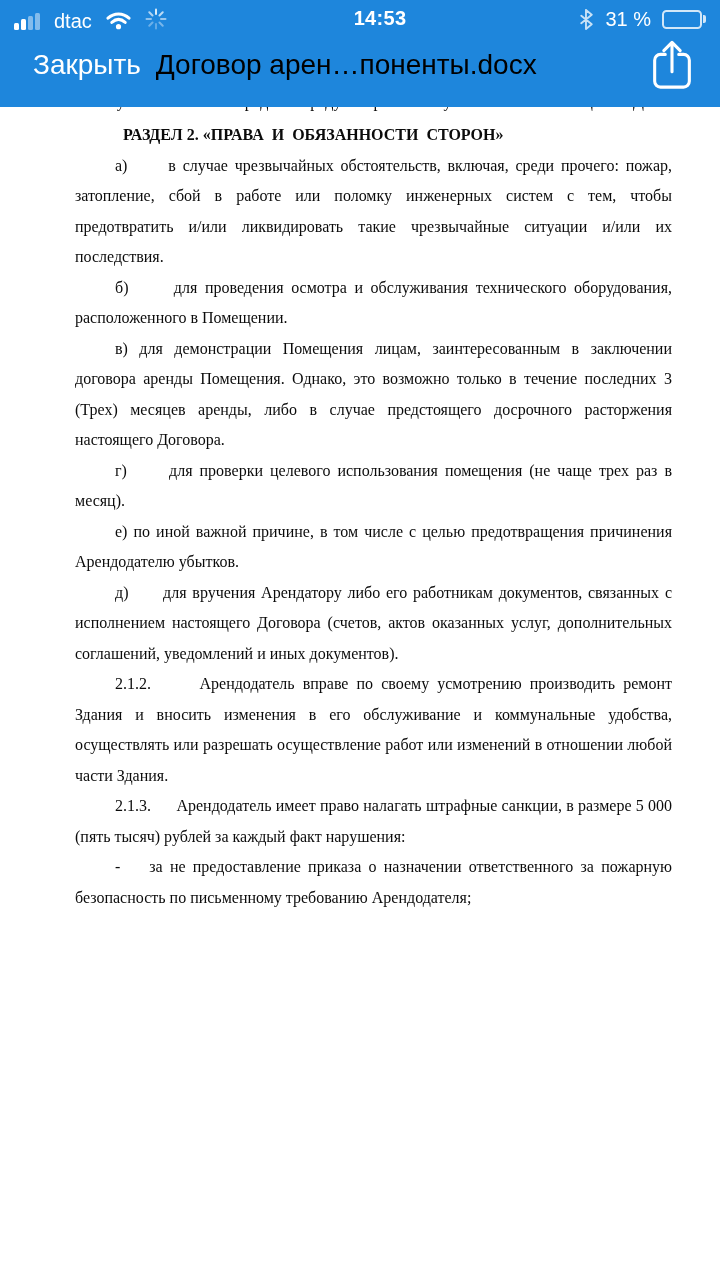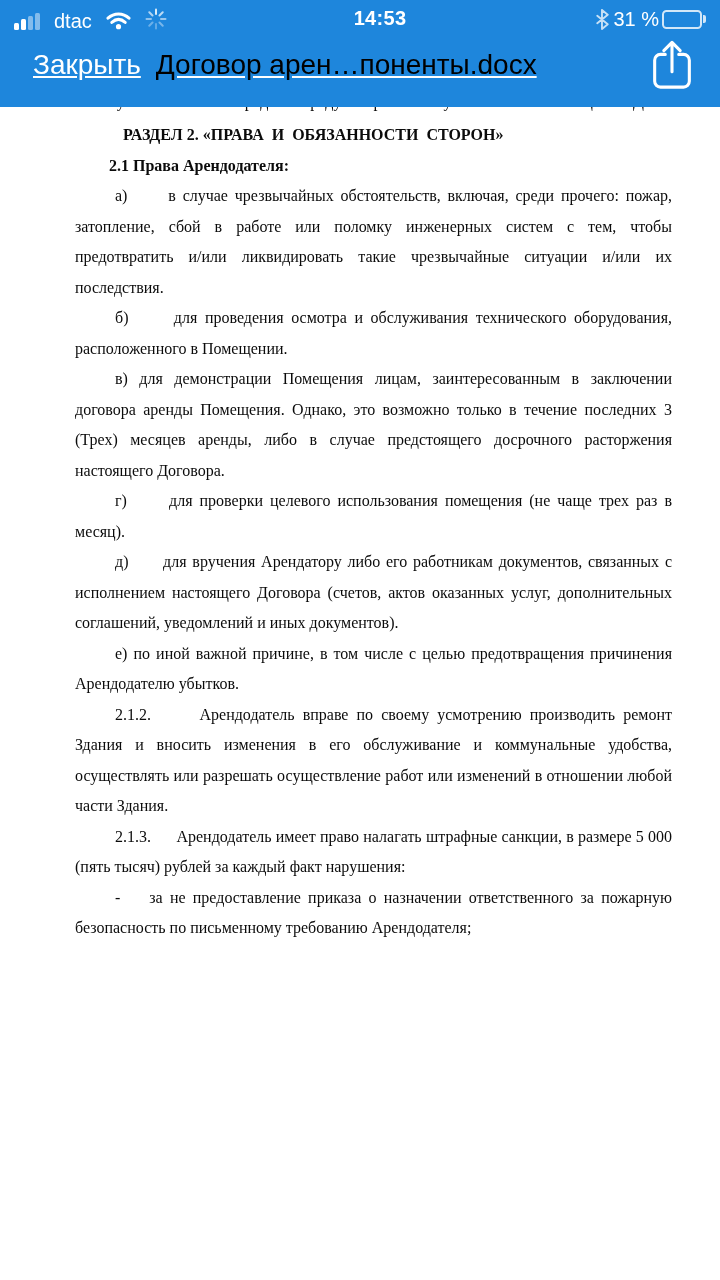--- a/index.html
+++ b/index.html
@@ -12,28 +12,28 @@
   .status-bar { height: 32px; display: flex; align-items: center; padding: 6px 14px 0 14px; position: relative; }
   .sb-left { display: flex; align-items: flex-end; gap: 14px; }
   .signal { display: flex; align-items: flex-end; gap: 2px; height: 17px; }
   .signal i { display: block; width: 5px; border-radius: 1.5px; background: #fff; }
   .signal i:nth-child(1){ height: 7px; }
   .signal i:nth-child(2){ height: 11px; }
   .signal i:nth-child(3){ height: 14px; background: rgba(255,255,255,0.45); }
   .signal i:nth-child(4){ height: 17px; background: rgba(255,255,255,0.45); }
   .carrier { font-size: 20px; line-height: 20px; margin-bottom: -1px; color: #fff; }
   .sb-time { position: absolute; left: 0; right: 0; top: 7px; text-align: center; font-size: 20px; font-weight: 600; letter-spacing: 0.3px; padding-left: 40px; }
-  .sb-right { margin-left: auto; display: flex; align-items: center; gap: 3px; }
+  .sb-right { margin-left: auto; display: flex; align-items: center; gap: 11px; }
   .batt-label { font-size: 20px; }
   .battery { display: flex; align-items: center; }
   .batt-body { width: 40px; height: 19px; border: 2px solid rgba(255,255,255,0.8); border-radius: 4.5px; padding: 2px; }
   .batt-fill { height: 100%; background: #fff; border-radius: 1.5px; }
   .batt-nub { width: 3px; height: 8px; background: rgba(255,255,255,0.8); border-radius: 0 2px 2px 0; margin-left: 1px; }
 
-  .nav-bar { height: 75px; display: flex; align-items: center; padding: 0 24px 10px 33px; text-decoration: underline; }
+  .nav-bar { height: 75px; display: flex; align-items: center; padding: 0 24px 10px 33px; }
   .close-btn { font-size: 28px; color: #fff; cursor: pointer; flex: 0 0 auto; }
   .nav-title { font-size: 28px; color: #000000; margin-left: 15px; flex: 1 1 auto; white-space: nowrap; overflow: hidden; }
   .share-btn { flex: 0 0 auto; width: 48px; height: 52px; display: flex; align-items: center; justify-content: center; cursor: pointer; }
 
   
   .doc { position: absolute; top: 107px; left: 0; width: 720px; height: 1173px; overflow: hidden;
          padding: 0 48px 0 75px; background: #fff;
          font-family: "Liberation Serif", "DejaVu Serif", serif;
          font-size: 16px; line-height: 30.5px; color: #0b0b0b; text-align: justify; }
   .doc p { margin: 0; }
@@ -103,24 +103,23 @@
     </span>
   </div>
 
 </div>
 
 <div class="doc">
   <p class="p-clip">
       <span>в случаях и в порядке предусмотренных условиями настоящего Договора и приложений к нему</span>
     </p>
   <p class="p-heading">РАЗДЕЛ 2. «ПРАВА&nbsp; И&nbsp; ОБЯЗАННОСТИ&nbsp; СТОРОН»</p>
-  <p class="p-bold">2.1 Права Арендодателя:</p>
   <p class="p-body">а)&nbsp;&nbsp;&nbsp;&nbsp;&nbsp; в случае чрезвычайных обстоятельств, включая, среди прочего: пожар, затопление, сбой в работе или поломку инженерных систем с тем, чтобы предотвратить и/или ликвидировать такие чрезвычайные ситуации и/или их последствия.</p>
   <p class="p-body">б)&nbsp;&nbsp;&nbsp;&nbsp;&nbsp; для проведения осмотра и обслуживания технического оборудования, расположенного в Помещении.</p>
   <p class="p-body">в) для демонстрации Помещения лицам, заинтересованным в заключении договора аренды Помещения. Однако, это возможно только в течение последних 3 (Трех) месяцев аренды, либо в случае предстоящего досрочного расторжения настоящего Договора.</p>
   <p class="p-body">г)&nbsp;&nbsp;&nbsp;&nbsp;&nbsp; для проверки целевого использования помещения (не чаще трех раз в месяц).</p>
+  <p class="p-body">е) по иной важной причине, в том числе с целью предотвращения причинения Арендодателю убытков.</p>
   <p class="p-body">д)&nbsp;&nbsp;&nbsp;&nbsp;&nbsp; для вручения Арендатору либо его работникам документов, связанных с исполнением настоящего Договора (счетов, актов оказанных услуг, дополнительных соглашений, уведомлений и иных документов).</p>
-  <p class="p-body">е) по иной важной причине, в том числе с целью предотвращения причинения Арендодателю убытков.</p>
   <p class="p-body">2.1.2.&nbsp;&nbsp;&nbsp;&nbsp;&nbsp; Арендодатель вправе по своему усмотрению производить ремонт Здания и вносить изменения в его обслуживание и коммунальные удобства, осуществлять или разрешать осуществление работ или изменений в отношении любой части Здания.</p>
   <p class="p-body">2.1.3.&nbsp;&nbsp;&nbsp;&nbsp;&nbsp; Арендодатель имеет право налагать штрафные санкции, в размере 5&nbsp;000 (пять тысяч) рублей за каждый факт нарушения:</p>
   <p class="p-body">-&nbsp;&nbsp;&nbsp;&nbsp;за не предоставление приказа о назначении ответственного за пожарную безопасность по письменному требованию Арендодателя;</p>
 
 </div>
 
 </body></html>

